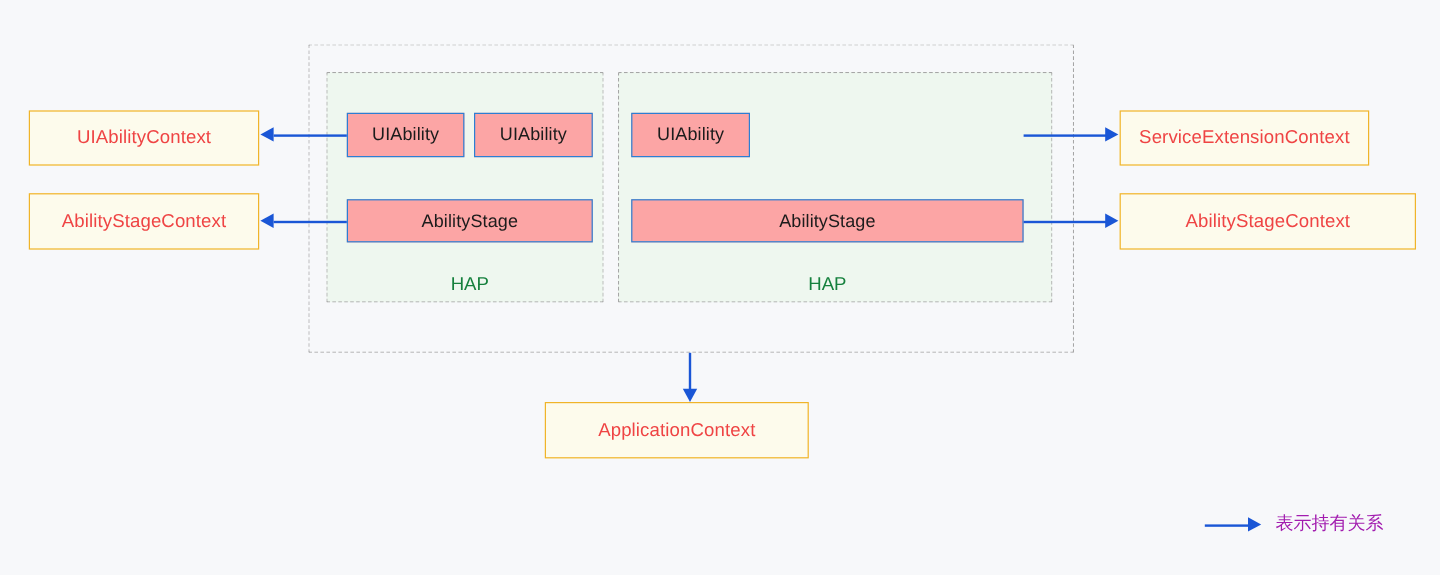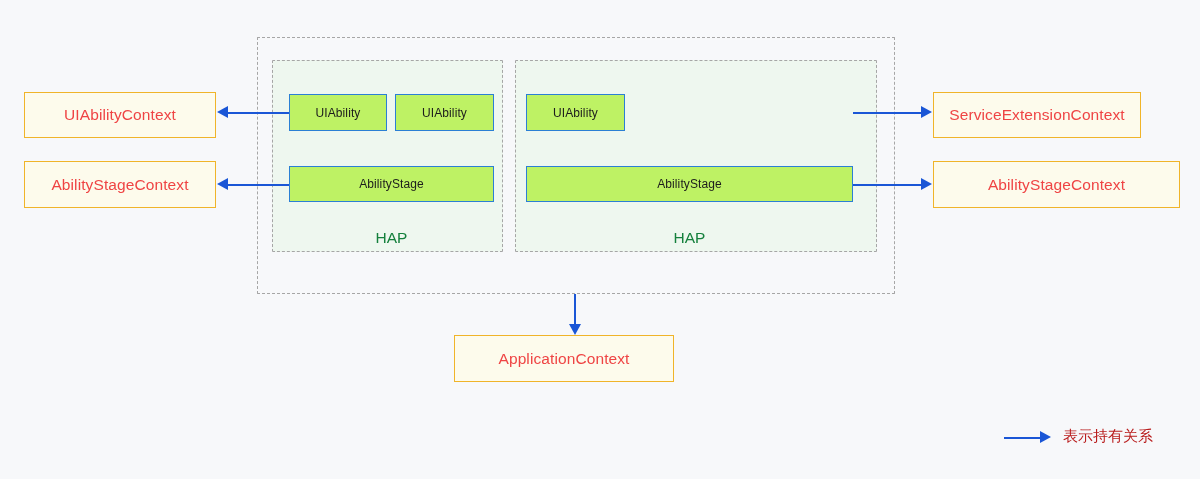--- a/index.html
+++ b/index.html
@@ -30,25 +30,25 @@
   }
   .dashed-hap {
     border: 1.5px dashed #a6a6a6;
     background: #eef7ef;
     border-radius: 1px;
   }
 
   
   .blue-box {
     border: 1.6px solid #2b7fd4;
-    background: #bef264;
+    background: #fca5a5;
     display: flex;
     align-items: center;
     justify-content: center;
-    font-size: 12px;
+    font-size: 15px;
     color: #1c1c1c;
     letter-spacing: 0.1px;
   }
 
   
   .yellow-box {
     border: 1.8px solid #f0b429;
     background: #fdfbec;
     display: flex;
     align-items: center;
@@ -89,21 +89,21 @@
     border-left: 11px solid #1a56d6;
   }
   .arrow-down {
     border-left: 6px solid transparent;
     border-right: 6px solid transparent;
     border-top: 11px solid #1a56d6;
   }
 
   .legend-text {
     font-size: 15px;
-    color: #b91c1c;
+    color: #a21caf;
     white-space: nowrap;
   }
 </style>
 </head>
 <body>
 
 <div id="canvas">
 
   <div class="abs dashed-outer" style="left:257px; top:37px; width:638px; height:257px;"></div>
 

